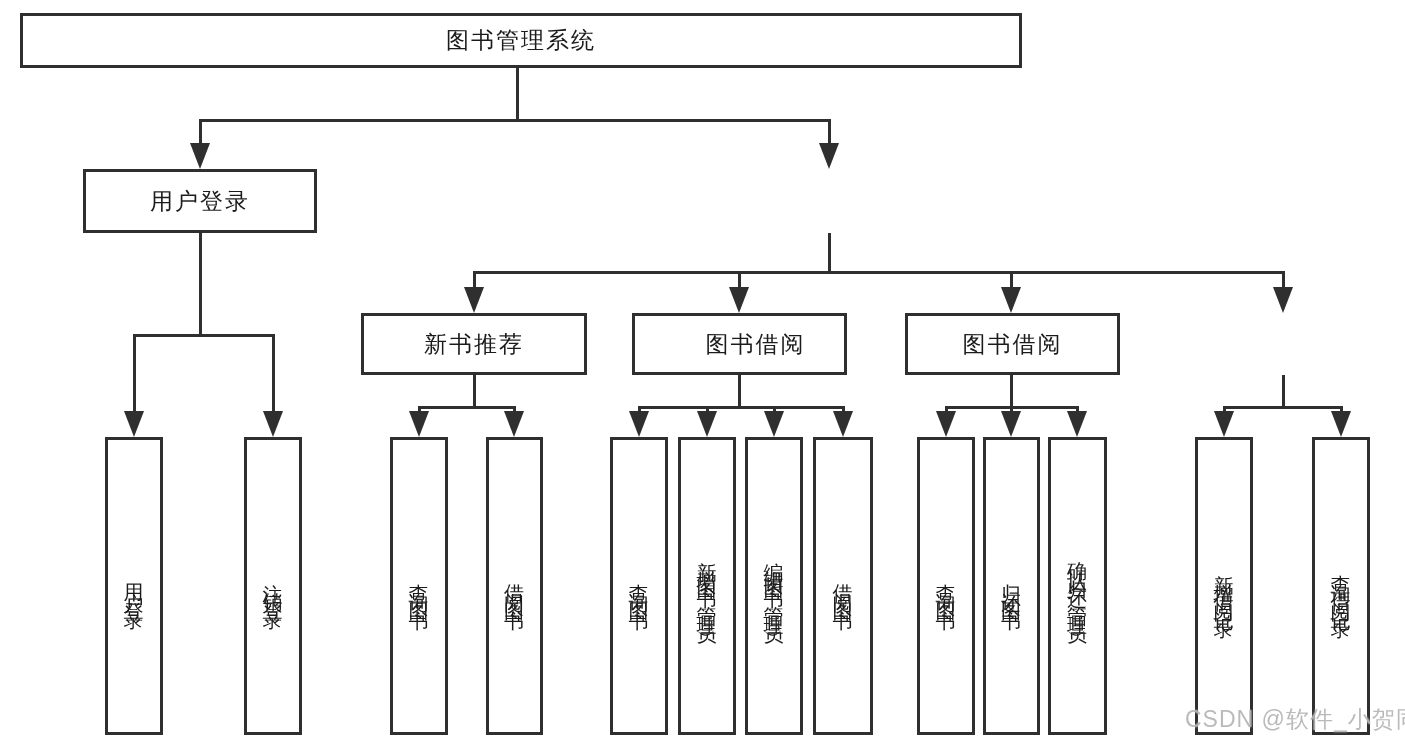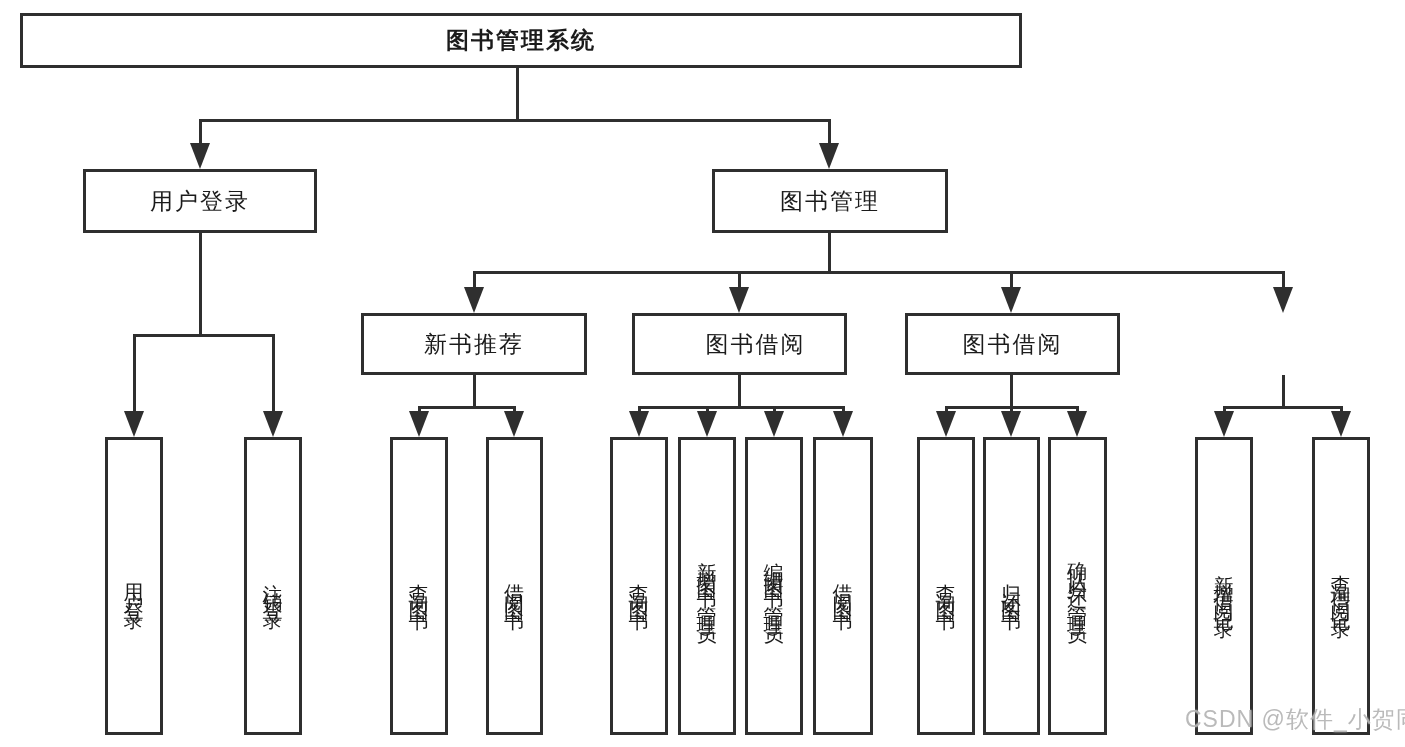--- a/index.html
+++ b/index.html
@@ -37,31 +37,30 @@
     font-size:23px;color:var(--watermark);letter-spacing:1px;
     white-space:nowrap;opacity:.92;z-index:5;
     text-shadow:0 0 2px #ffffff;
   }
 </style>
 </head>
 <body>
 
 <div id="canvas">
 
-  <div class="node h" style="left:20px;top:13px;width:1002px;height:55px;font-weight:bold;">图书管理系统</div>
+  <div class="node h" style="left:20px;top:13px;width:1002px;height:55px;">图书管理系统</div>
 
   <div class="vline" style="left:516px;top:68px;height:54px;"></div>
   <div class="hline" style="left:199px;top:119px;width:632px;"></div>
   <div class="vline" style="left:199px;top:119px;height:28px;"></div>
   <div class="arrow" style="left:190px;top:143px;"></div>
   <div class="vline" style="left:828px;top:119px;height:28px;"></div>
   <div class="arrow" style="left:819px;top:143px;"></div>
 
   <div class="node h" style="left:83px;top:169px;width:234px;height:64px;">用户登录</div>
-  <div class="node h" style="left:712px;top:169px;width:236px;height:64px;">图书管理</div>
 
   <div class="vline" style="left:199px;top:233px;height:104px;"></div>
   <div class="hline" style="left:133px;top:334px;width:142px;"></div>
   <div class="vline" style="left:133px;top:334px;height:79px;"></div>
   <div class="arrow" style="left:124px;top:411px;"></div>
   <div class="vline" style="left:272px;top:334px;height:79px;"></div>
   <div class="arrow" style="left:263px;top:411px;"></div>
 
   <div class="vline" style="left:828px;top:233px;height:41px;"></div>
   <div class="hline" style="left:473px;top:271px;width:811px;"></div>

